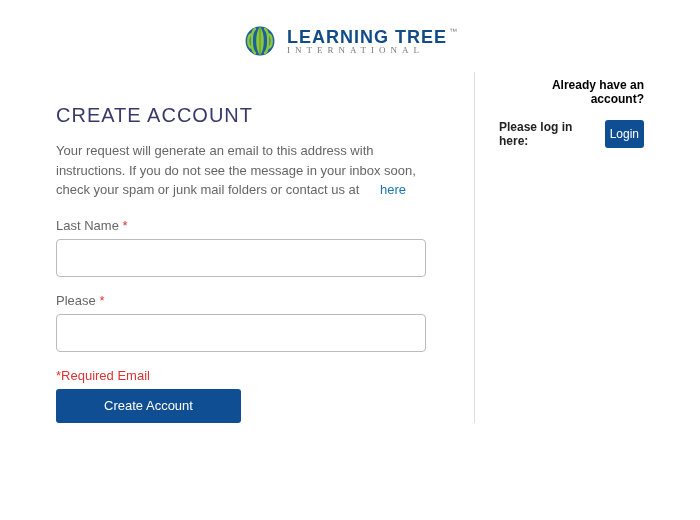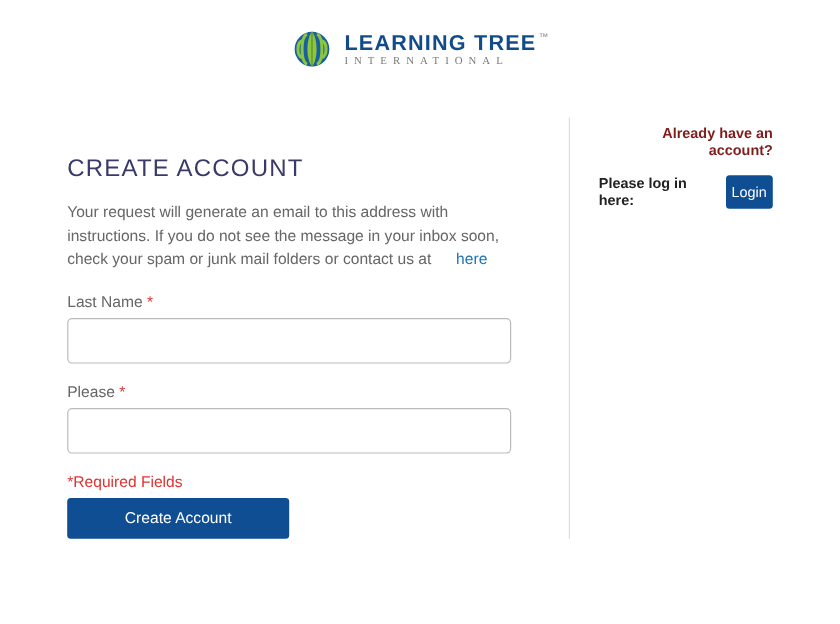--- a/index.html
+++ b/index.html
@@ -11,21 +11,21 @@
       overflow: hidden;
     }
     .page {
       padding: 24px 56px 0 56px;
     }
     .logo-row {
       display: flex;
       justify-content: center;
       align-items: center;
       gap: 10px;
-      margin-bottom: 40px;
+      margin-bottom: 14px;
     }
     .logo-mark {
       width: 34px;
       height: 34px;
     }
     .logo-text {
       display: flex;
       flex-direction: column;
       line-height: 1;
     }
@@ -140,21 +140,21 @@
       border: none;
       border-radius: 3px;
       width: 185px;
       height: 34px;
       font-size: 13px;
       cursor: pointer;
     }
     .right-heading {
       font-size: 12px;
       font-weight: 700;
-      color: #7f1d1d;
+      color: #000000;
       margin-bottom: 14px;
       text-align: right;
     }
     .login-row {
       display: flex;
       align-items: center;
       justify-content: flex-end;
       gap: 8px;
     }
     .login-label {
@@ -211,21 +211,21 @@
       </div>
 
       <div class="field">
         <label class="field-label">
           <span>Please</span>
           <span class="req">*</span>
         </label>
         <input type="text" class="text-input" value="" style="">
       </div>
 
-      <div class="required-note">*Required Fields</div>
+      <div class="required-note">*Required Email</div>
       <button class="submit-btn">Create Account</button>
     </div>
 
     <div class="right">
       <div class="right-heading">Already have an account?</div>
       <div class="login-row">
         <span class="login-label">Please log in here:</span>
         <button class="login-btn">Login</button>
       </div>
     </div>

